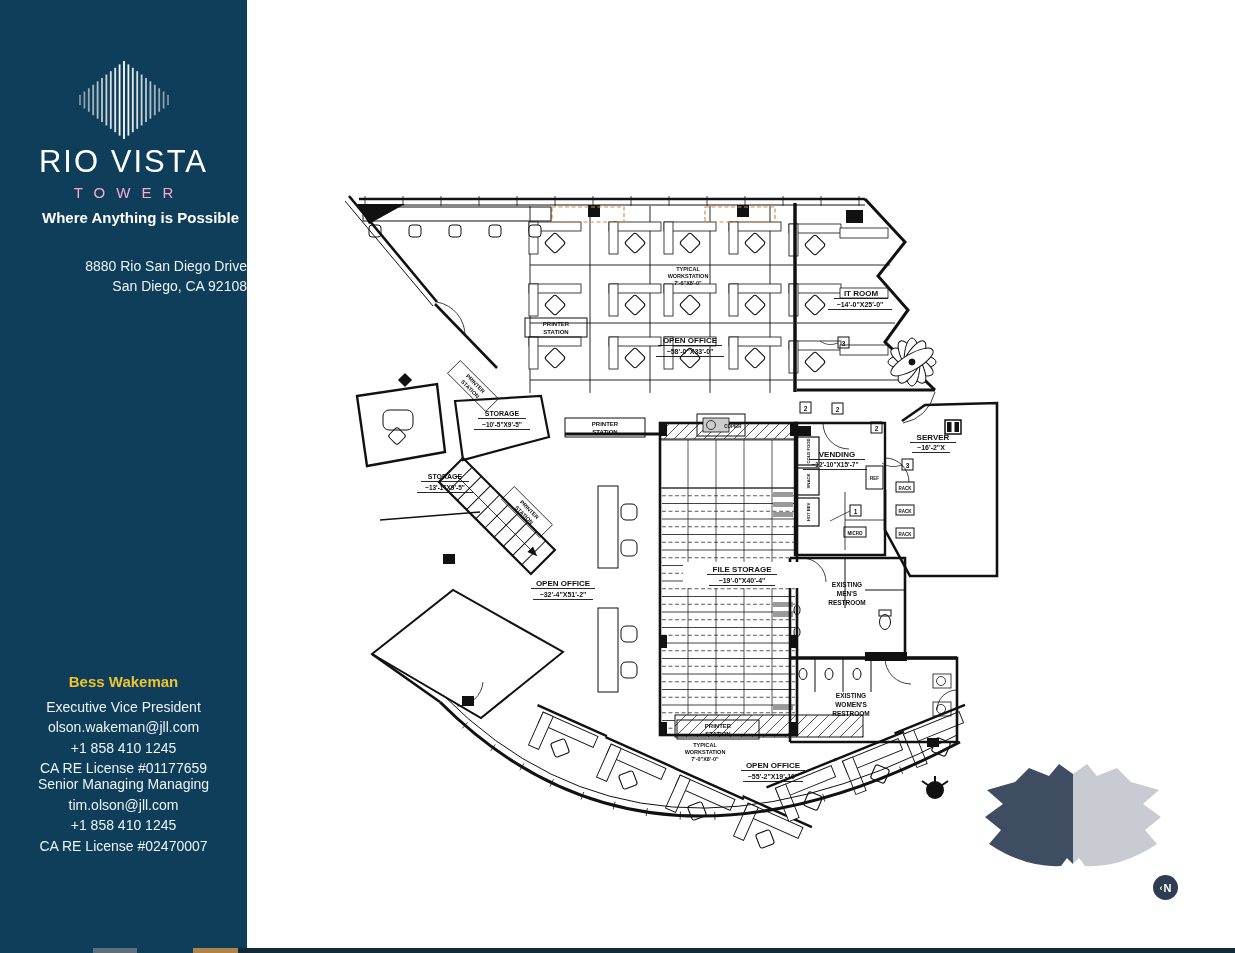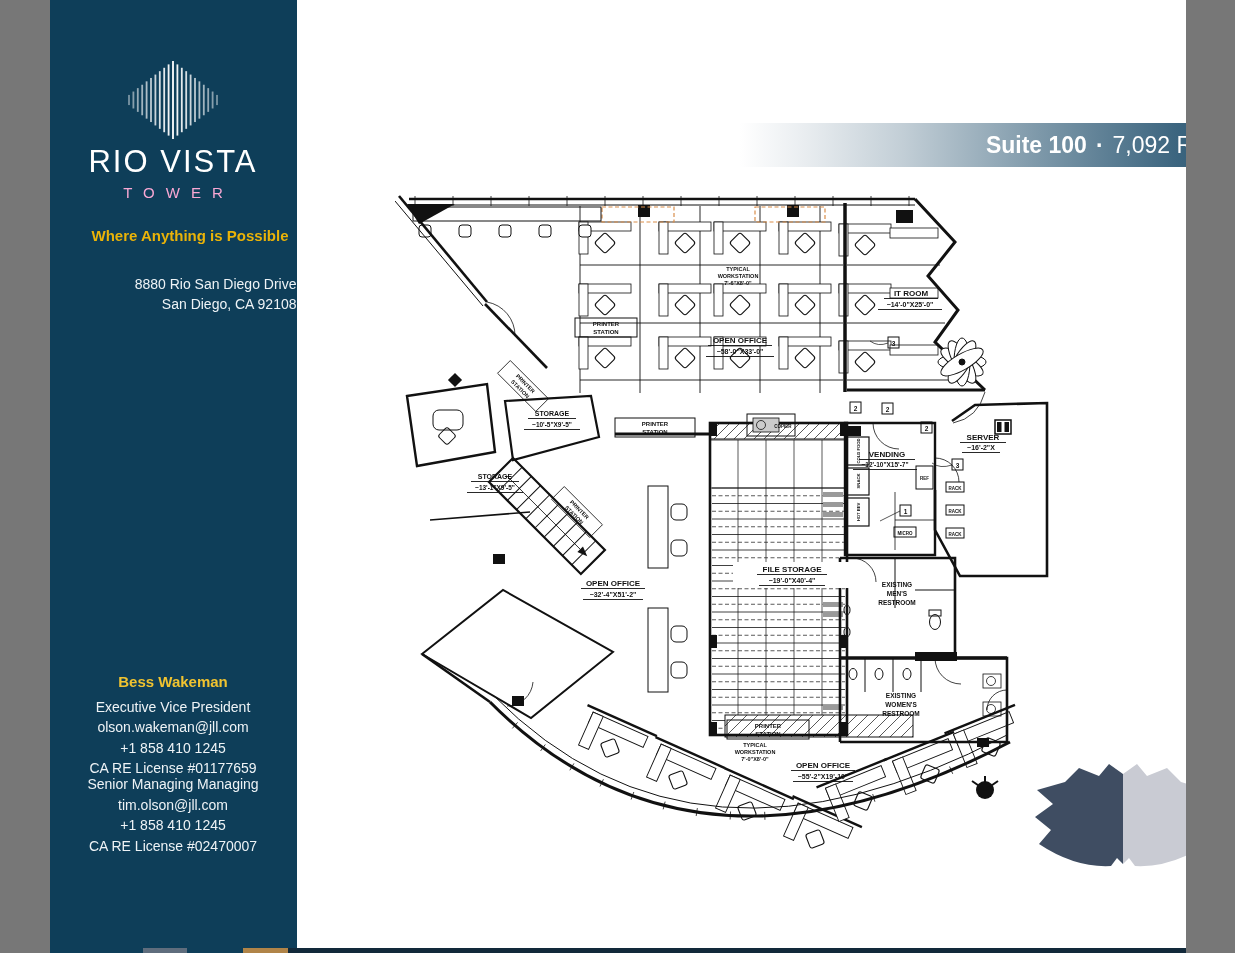--- a/index.html
+++ b/index.html
@@ -1,24 +1,24 @@
 <!DOCTYPE html>
 <html><head>
 <meta charset="utf-8">
 <style>
   * { margin:0; padding:0; box-sizing:border-box; }
   body { background:#777; font-family:"Liberation Sans",sans-serif; }
-  .page { position:relative; width:1136px; height:953px; background:#ffffff; overflow:hidden; margin:0 auto; }
+  .page { position:relative; width:1235px; height:953px; background:#ffffff; overflow:hidden; margin:0 auto; }
 
   
   .sidebar { position:absolute; left:0; top:0; width:247px; height:948px; background:#0e3e59; color:#fff; text-align:center; }
   .logo-wrap { margin-top:58px; height:84px; }
   .brand-line1 { font-size:31px; font-weight:500; letter-spacing:2px; color:#fff; margin-top:2px; }
   .brand-line2 { font-size:15px; letter-spacing:11px; margin-left:11px; color:#f9a8d4; margin-top:4px; }
-  .tagline { margin-top:26px; font-size:15px; font-weight:bold; color:#eab308;padding-left:34px; }
+  .tagline { margin-top:8px; font-size:15px; font-weight:bold; color:#ffffff;padding-left:34px; }
   .address { margin-top:30px; font-size:14px; line-height:20px; color:#eef3f6;text-align:right; }
   .contact { position:absolute; left:0; width:247px; font-size:14px; line-height:20.5px; color:#eef3f6; }
   .contact .cname { font-size:15px; font-weight:bold; color:#f0c330; margin-bottom:4px; }
   .contact1 { top:672px; } .contact2 { top:774px; }
 
   
   .fstrip { position:absolute; bottom:0; height:5px; }
   .fs1 { left:0; width:93px;  background:#0e3e59; }
   .fs2 { left:93px; width:44px; background:#5f6d7d; }
   .fs3 { left:137px; width:56px; background:#0e3e59; }
@@ -103,25 +103,20 @@
       <div>CA RE License #02470007</div>
     </div>
   </div>
 
   <div class="fstrip fs1"></div>
   <div class="fstrip fs2"></div>
   <div class="fstrip fs3"></div>
   <div class="fstrip fs4"></div>
   <div class="fstrip fs5"></div>
 
-  <div class="banner">
-    <span class="suite">Suite 100</span>
-    <span class="sep">·</span>
-    <span class="rsf">7,092 RSF</span>
-  </div>
 
   <svg id="plan" class="plan-svg" width="660" height="705" viewBox="0 0 660 705">
     <g id="gen-under">
         <line x1="20" y1="6" x2="20" y2="16" stroke="#111" stroke-width="0.8" fill="none"></line>
         <line x1="58" y1="6" x2="58" y2="16" stroke="#111" stroke-width="0.8" fill="none"></line>
         <line x1="96" y1="6" x2="96" y2="16" stroke="#111" stroke-width="0.8" fill="none"></line>
         <line x1="134" y1="6" x2="134" y2="16" stroke="#111" stroke-width="0.8" fill="none"></line>
         <line x1="172" y1="6" x2="172" y2="16" stroke="#111" stroke-width="0.8" fill="none"></line>
         <line x1="210" y1="6" x2="210" y2="16" stroke="#111" stroke-width="0.8" fill="none"></line>
         <line x1="248" y1="6" x2="248" y2="16" stroke="#111" stroke-width="0.8" fill="none"></line>

